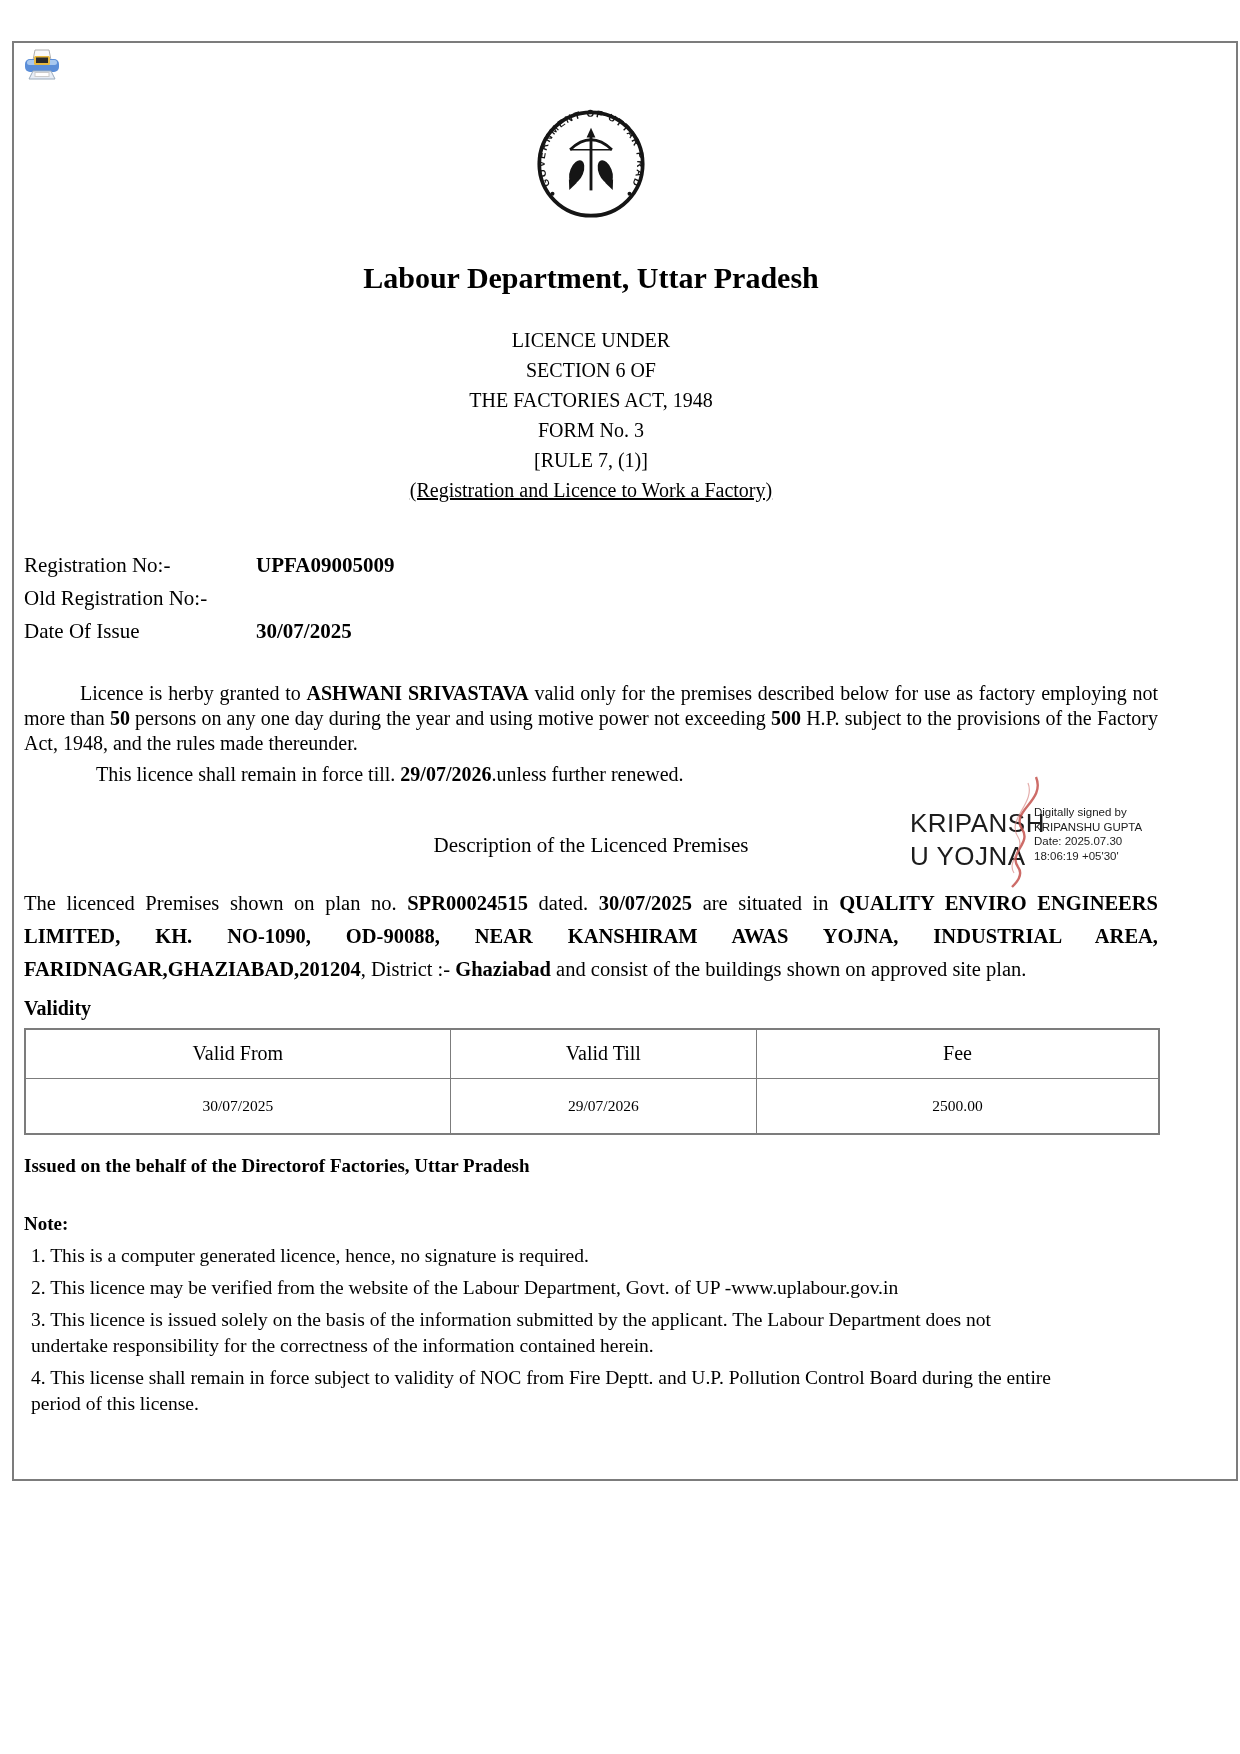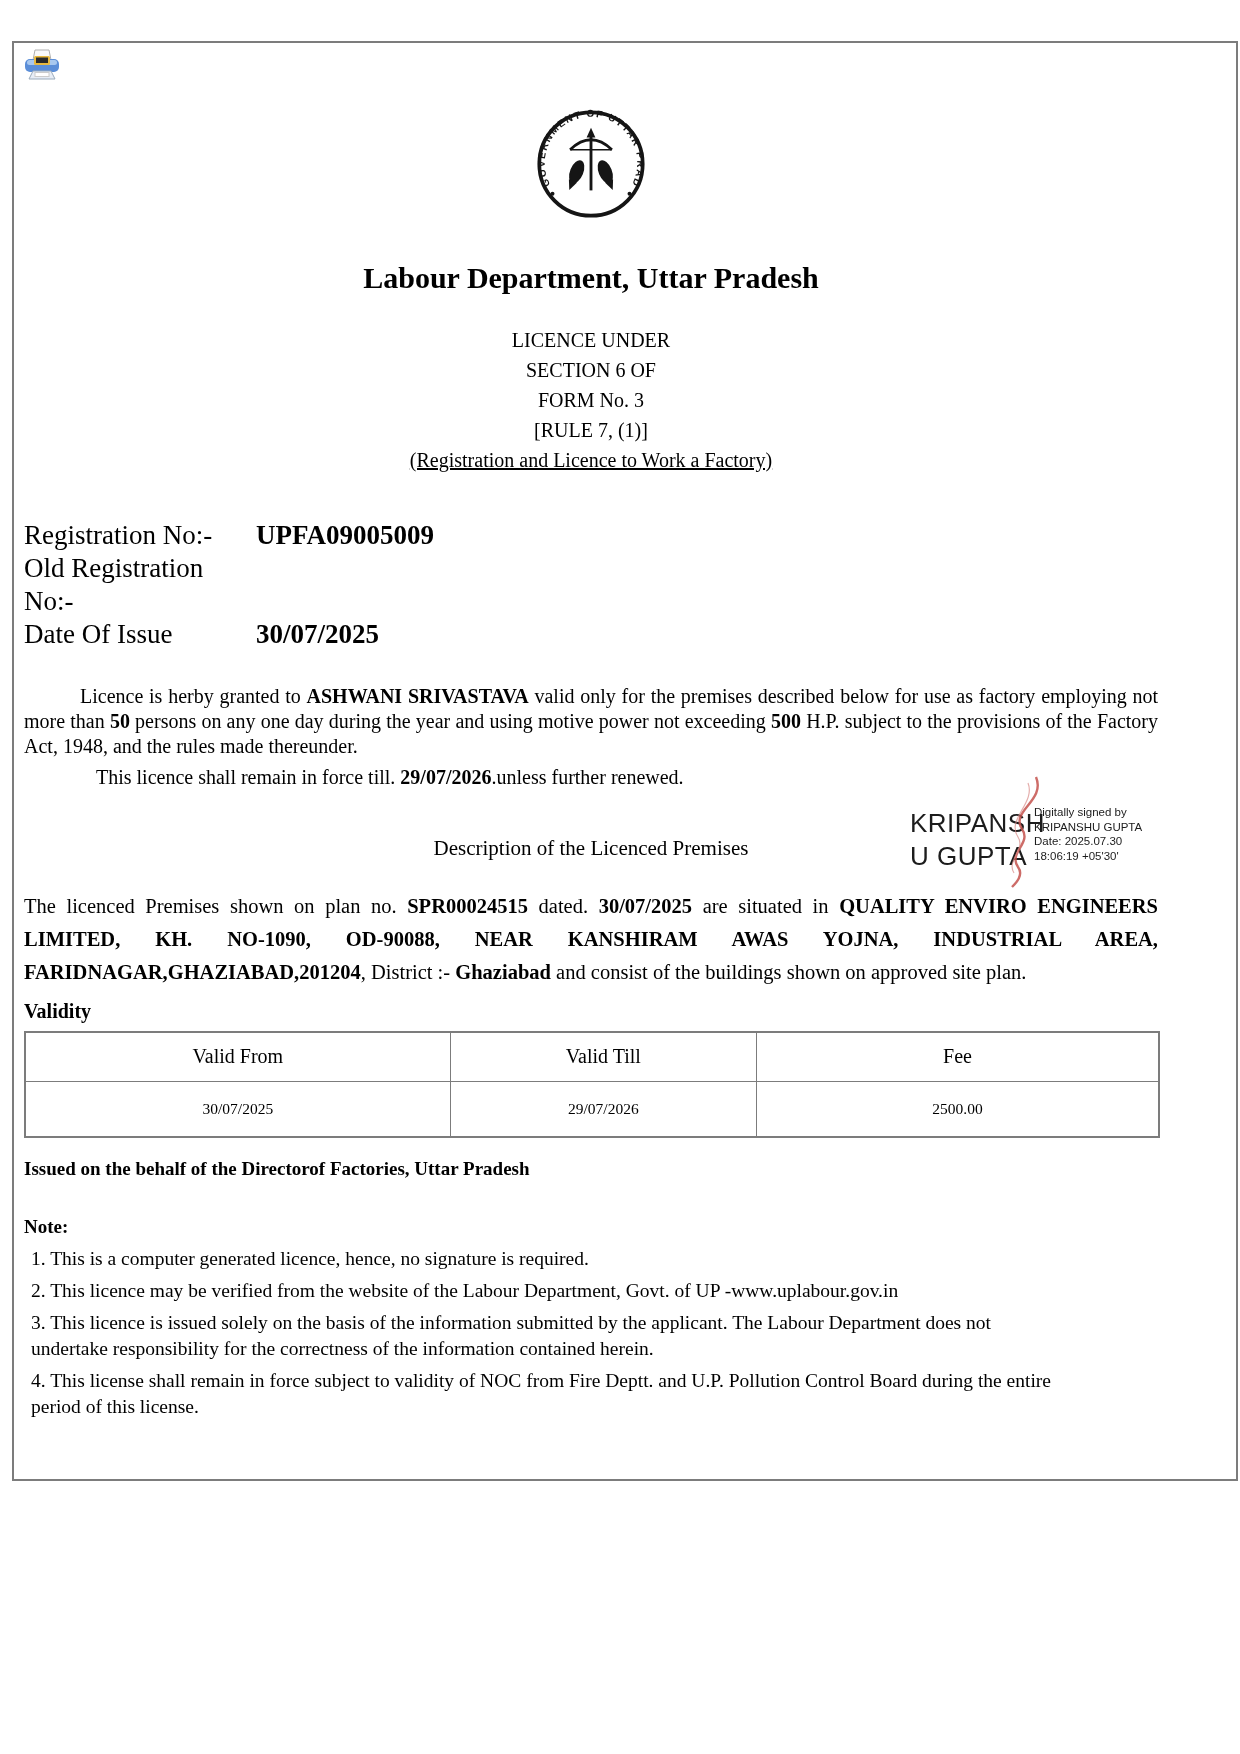--- a/index.html
+++ b/index.html
@@ -4,21 +4,21 @@
 <style>
   html,body{margin:0;padding:0;background:#ffffff;}
   body{width:1240px;height:1754px;position:relative;font-family:"Liberation Serif",serif;color:#000;}
   .page{position:absolute;left:12px;top:41px;width:1226px;height:1440px;border:2px solid #7c7c7c;box-sizing:border-box;background:#fff;}
   .print-icon{position:absolute;left:8px;top:6px;width:40px;height:34px;cursor:pointer;}
   .content{padding:0 78px 0 10px;}
   .emblem{display:block;margin:66px auto 0;width:110px;height:110px;}
   .doc-title{margin-top:40px;text-align:center;font-size:30px;font-weight:bold;line-height:38px;}
   .subtitle{margin-top:28px;text-align:center;font-size:20px;line-height:30px;}
   .subtitle .u{text-decoration:underline;}
-  .reg-block{margin-top:44px;font-size:27px;line-height:33px;}
+  .reg-block{margin-top:44px;font-size:21px;line-height:33px;}
   .reg-row{display:flex;}
   .reg-label{width:232px;}
   .reg-value{font-weight:bold;}
   .grant{margin-top:33px;font-size:20px;line-height:25px;text-align:justify;text-indent:56px;}
   .grant-till{margin-top:5px;font-size:20px;line-height:27.5px;padding-left:72px;}
   b{font-weight:bold;}
   .desc-heading{margin-top:42px;text-align:center;font-size:21px;line-height:28px;}
   .premises{margin-top:28px;font-size:20.5px;line-height:33px;text-align:justify;}
   .validity-label{margin-top:9px;font-size:20px;font-weight:bold;line-height:26px;}
   table.validity{border-collapse:collapse;margin-top:7px;width:1136px;border:2px solid #7c7c7c;}
@@ -75,20 +75,21 @@
           <polygon points="59,66 67,66 63,75" fill="#151515"></polygon>
         </g>
       </g>
     </svg>
 
     <div class="doc-title">Labour Department, Uttar Pradesh</div>
 
     <div class="subtitle">
       <div>LICENCE UNDER</div>
       <div>SECTION 6 OF</div>
+      <div>THE FACTORIES ACT, 1948</div>
       <div>FORM No. 3</div>
       <div>[RULE 7, (1)]</div>
       <div class="u">(Registration and Licence to Work a Factory)</div>
     </div>
 
     <div class="reg-block">
       <div class="reg-row">
         <span class="reg-label">Registration No:-</span>
         <span class="reg-value">UPFA09005009</span>
       </div>
@@ -135,21 +136,21 @@
       <div class="note-item">2. This licence may be verified from the website of the Labour Department, Govt. of UP -www.uplabour.gov.in</div>
       <div class="note-item">3. This licence is issued solely on the basis of the information submitted by the applicant. The Labour Department does not undertake responsibility for the correctness of the information contained herein.</div>
       <div class="note-item">4. This license shall remain in force subject to validity of NOC from Fire Deptt. and U.P. Pollution Control Board during the entire period of this license.</div>
     </div>
 
   </div>
 
   <div class="sig-block">
     <div class="sig-name">
       <div>KRIPANSH</div>
-      <div>U GUPTA</div>
+      <div>U YOJNA</div>
     </div>
     <svg class="sig-flourish" viewBox="0 0 52 118">
       <path d="M 38,4 C 48,28 12,38 24,56 C 34,70 10,80 20,94 C 26,102 18,110 14,114" stroke="#c4524e" stroke-width="2.4" fill="none" opacity="0.85"></path>
       <path d="M 30,10 C 38,30 8,46 20,64 C 28,76 8,88 16,100" stroke="#d98a87" stroke-width="1.2" fill="none" opacity="0.7"></path>
     </svg>
     <div class="sig-details">
       <div>Digitally signed by</div>
       <div>KRIPANSHU GUPTA</div>
       <div>Date: 2025.07.30</div>
       <div>18:06:19 +05'30'</div>

